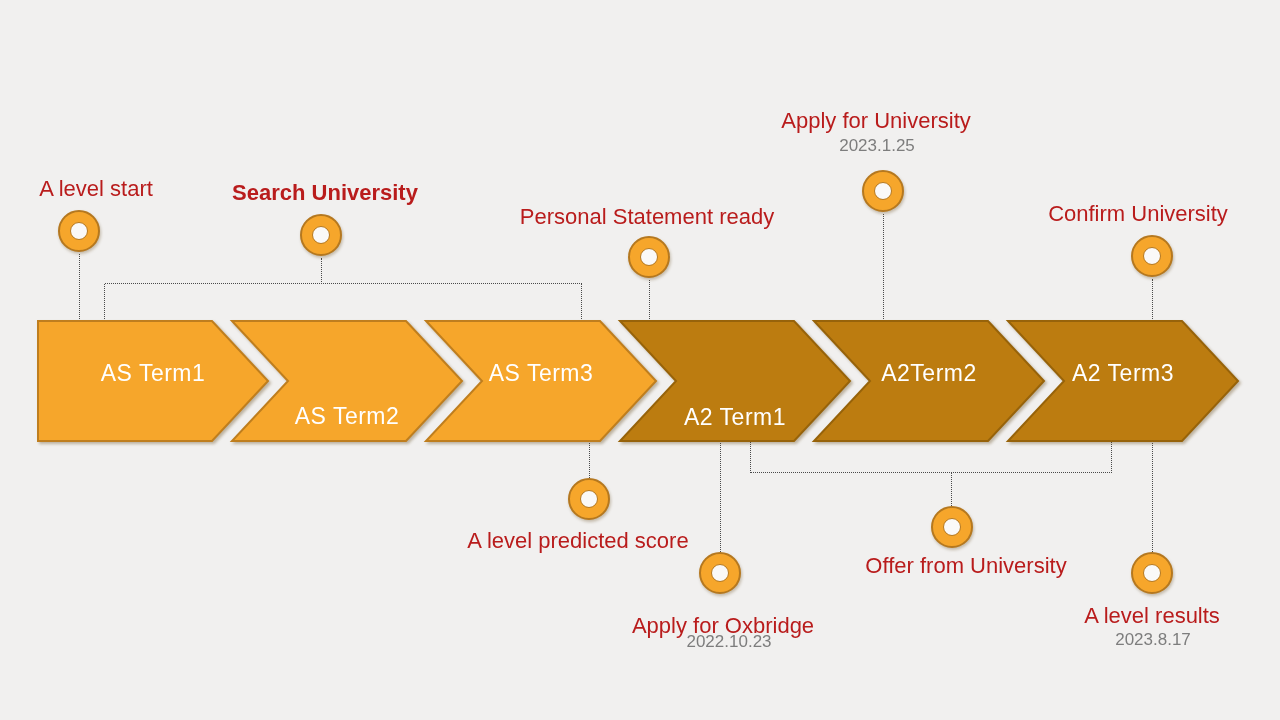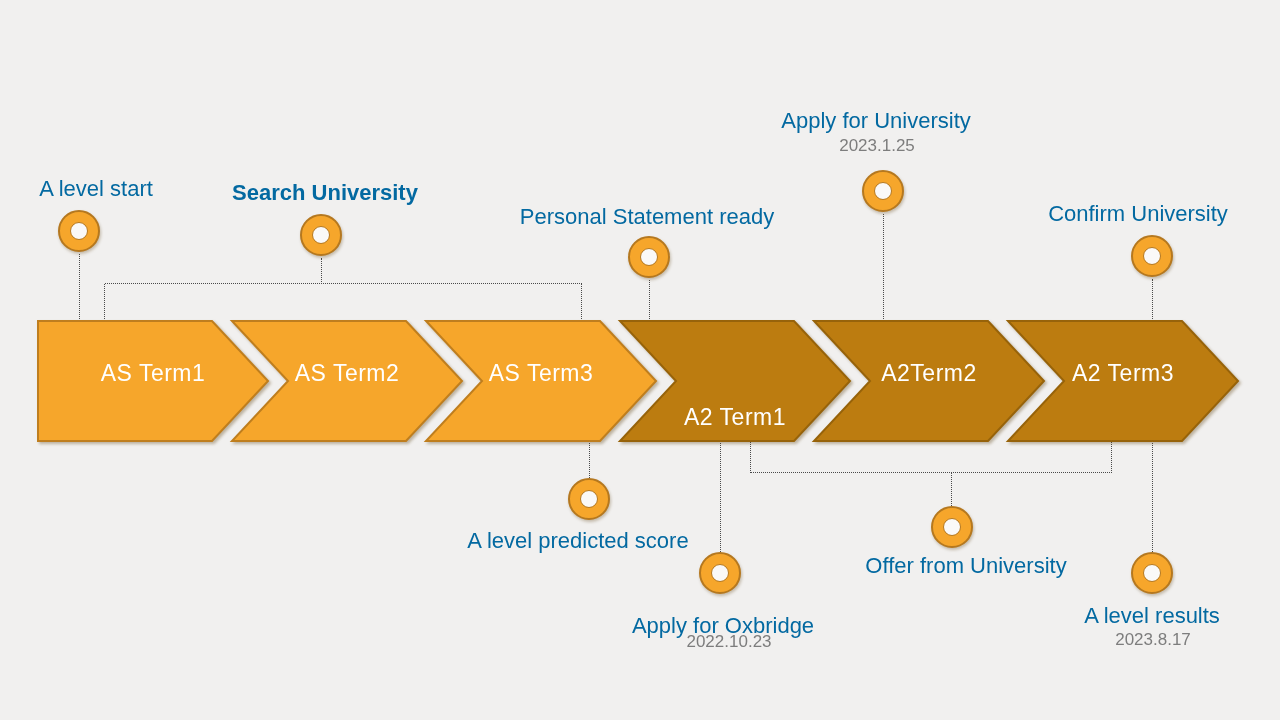--- a/index.html
+++ b/index.html
@@ -36,21 +36,21 @@
     filter:drop-shadow(1.5px 2px 1.5px rgba(90,60,10,0.3));
   }
   .dot .hole{
     width:16px;height:16px;border-radius:50%;
     background:#FAF9F8;border:1.5px solid #B5781F;
   }
 
   
   .ms-label{
     position:absolute;z-index:5;transform:translate(-50%,-50%);
-    white-space:nowrap;color:#0369a1;font-size:22px;
+    white-space:nowrap;color:#b91c1c;font-size:22px;
   }
   .ms-date{
     position:absolute;z-index:5;transform:translate(-50%,-50%);
     white-space:nowrap;color:#7D7D7D;font-size:17px;
   }
 </style>
 </head>
 <body>
 
 <div class="canvas">
@@ -58,21 +58,21 @@
   <svg class="shapes" width="1280" height="720" viewBox="0 0 1280 720">
     <polygon class="chev light" points="38,321 212,321 268,381 212,441 38,441"></polygon>
     <polygon class="chev light" points="232,321 406,321 462,381 406,441 232,441 288,381"></polygon>
     <polygon class="chev light" points="426,321 600,321 656,381 600,441 426,441 482,381"></polygon>
     <polygon class="chev dark" points="620,321 794,321 850,381 794,441 620,441 676,381"></polygon>
     <polygon class="chev dark" points="814,321 988,321 1044,381 988,441 814,441 870,381"></polygon>
     <polygon class="chev dark" points="1008,321 1182,321 1238,381 1182,441 1008,441 1064,381"></polygon>
   </svg>
 
   <div class="stage-label" style="left:38px;padding-right:28px;">AS Term1</div>
-  <div class="stage-label" style="left:232px;">AS Term2</div>
+  <div class="stage-label" style="left:232px;margin-top:43px;">AS Term2</div>
   <div class="stage-label" style="left:426px;">AS Term3</div>
   <div class="stage-label" style="left:620px;margin-top:44px;">A2 Term1</div>
   <div class="stage-label" style="left:814px;">A2Term2</div>
   <div class="stage-label" style="left:1008px;">A2 Term3</div>
 
   <div class="conn v" style="left:79px;top:254px;height:67px;"></div>
   <div class="conn v" style="left:321px;top:258px;height:26px;"></div>
   <div class="conn h" style="left:105px;top:283px;width:477px;"></div>
   <div class="conn v" style="left:104px;top:284px;height:37px;"></div>
   <div class="conn v" style="left:581px;top:284px;height:37px;"></div>

